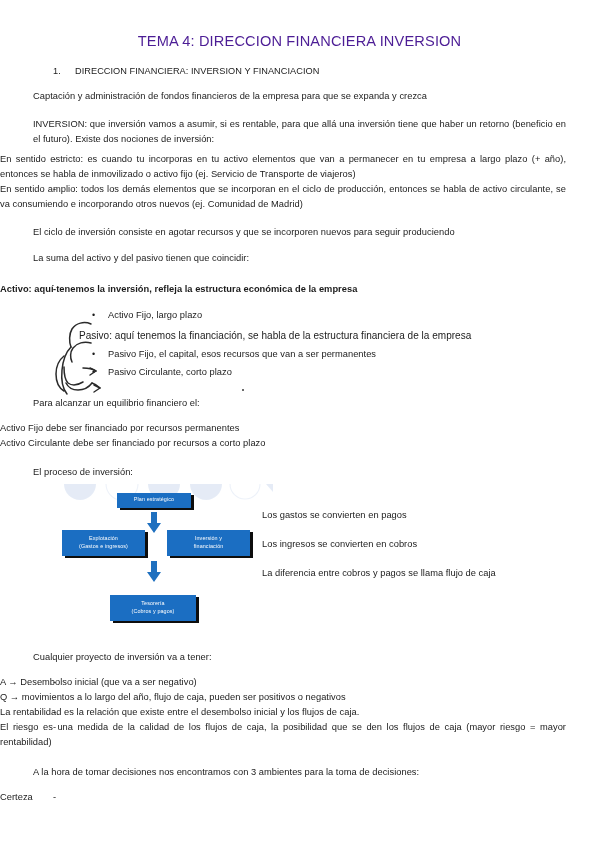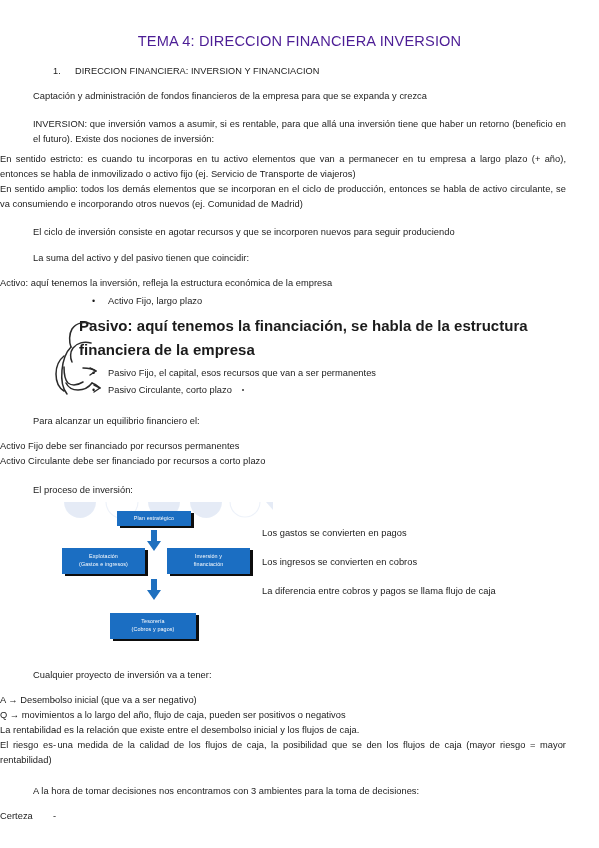--- a/index.html
+++ b/index.html
@@ -85,26 +85,25 @@
     letter-spacing: 0.03px;
   }
   ul.dot-list > li::before {
     content: "\2022";
     position: absolute;
     left: 92px;
     top: 0;
     font-size: 9px;
   }
   .inline-line {
-    font-size: 15px;
+    font-size: 10px;
     line-height: 1.62;
     padding-left: 79px;
     color: #1b1b1b;
     letter-spacing: 0.03px;
-    font-weight: bold;
   }
   .tight { line-height: 1.55; }
 
   
   .annot-layer {
     position: absolute;
     left: 0; top: 0;
     width: 599px; height: 848px;
     pointer-events: none;
   }
@@ -184,25 +183,25 @@
 
   <ul class="dash-list" style="margin-top:5px;">
     <li>En sentido estricto: es cuando tu incorporas en tu activo elementos que van a permanecer en tu empresa a largo plazo (+ año), entonces se habla de inmovilizado o activo fijo (ej. Servicio de Transporte de viajeros)</li>
     <li>En sentido amplio: todos los demás elementos que se incorporan en el ciclo de producción, entonces se habla de activo circulante, se va consumiendo e incorporando otros nuevos (ej. Comunidad de Madrid)</li>
   </ul>
 
   <p class="body-text spaced">El ciclo de inversión consiste en agotar recursos y que se incorporen nuevos para seguir produciendo</p>
 
   <p class="body-text spaced-sm">La suma del activo y del pasivo tienen que coincidir:</p>
 
-  <ul class="dash-list" style="margin-top:10px;">
+  <ul class="dash-list" style="margin-top:16px;font-weight:bold;">
     <li>Activo: aquí tenemos la inversión, refleja la estructura económica de la empresa</li>
   </ul>
 
-  <ul class="dot-list" style="margin-top:2px;">
+  <ul class="dot-list" style="margin-top:10px;">
     <li>Activo Fijo, largo plazo</li>
   </ul>
 
   <div class="inline-line" style="margin-top:3px;">Pasivo: aquí tenemos la financiación, se habla de la estructura financiera de la empresa</div>
 
   <ul class="dot-list" style="margin-top:2px;">
     <li>Pasivo Fijo, el capital, esos recursos que van a ser permanentes</li>
     <li>Pasivo Circulante, corto plazo</li>
   </ul>
 

